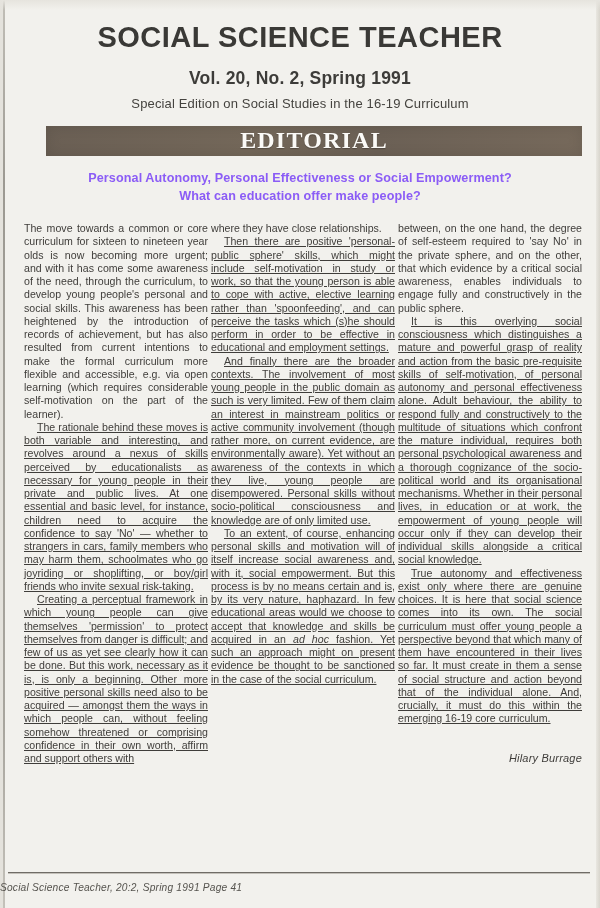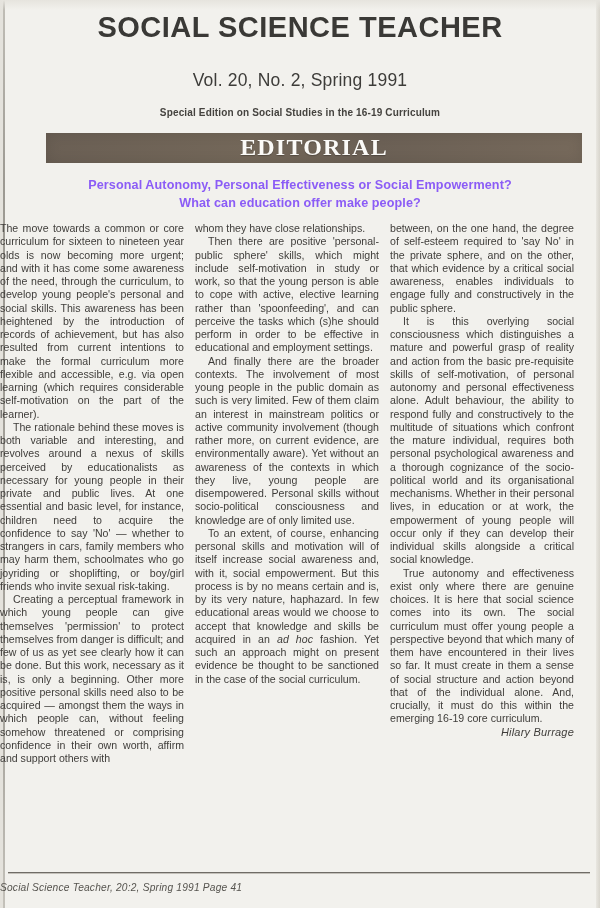--- a/index.html
+++ b/index.html
@@ -53,42 +53,42 @@
     position: absolute;
     left: 8px;
     top: 0;
     width: 584px;
     height: 908px;
   }
 
   
   .masthead {
     text-align: center;
-    padding-top: 12px;
+    padding-top: 22px;
   }
   .journal-title {
     font-size: 29px;
     font-weight: bold;
     letter-spacing: 0.5px;
     color: #3a3936;
     line-height: 1.1;
     margin: 0;
   }
   .issue-line {
     font-size: 17.5px;
+    font-weight: bold;
+    color: #3d3c39;
+    margin-top: 14px;
+    letter-spacing: 0.2px;
+  }
+  .special-edition {
+    font-size: 13px;
     font-weight: normal;
-    color: #3d3c39;
-    margin-top: 26px;
-    letter-spacing: 0.2px;
-  }
-  .special-edition {
-    font-size: 10px;
-    font-weight: bold;
     color: #45433f;
-    margin-top: 16px;
+    margin-top: 7px;
     letter-spacing: 0.15px;
   }
 
   
   .banner {
     margin: 15px 10px 0 38px;
     height: 30px;
     background: #6d6257;
     background-image: linear-gradient(100deg, #6a5f54 0%, #736759 38%, #6b6055 62%, #76695b 100%);
     display: flex;
@@ -114,48 +114,49 @@
     font-weight: bold;
     line-height: 1.42;
     color: #8b5cf6;
     letter-spacing: 0.1px;
   }
 
   
   .columns {
     position: absolute;
     top: 222px;
-    left: 0;
+    left: 24px;
     width: 574px;
     display: flex;
-    gap: 11px;
+    gap: 3px;
   }
   .col {
     width: 184px;
     font-size: 10.6px;
     line-height: 13.25px;
     text-align: justify;
     text-justify: inter-word;
     color: #3f3d3a;
     -webkit-hyphens: none;
     hyphens: none;
   }
   .col p {
     margin: 0;
   }
   .col p + p {
     text-indent: 13px;
+    text-decoration: underline;
   }
   .col p.cont {
     text-indent: 0;
   }
   .ital { font-style: italic; }
 
   .byline {
-    margin-top: 0;
+    margin-top: 26px;
     text-align: right;
     font-style: italic;
     font-size: 11px;
     color: #3f3d3a;
     letter-spacing: .2px;
   }
 
   
   .footer-rule {
     position: absolute;
@@ -213,21 +214,21 @@
 
 <div class="columns">
 
   <div class="col">
     <p class="cont">The move towards a common or core curriculum for sixteen to nineteen year olds is now becoming more urgent; and with it has come some awareness of the need, through the curriculum, to develop young people's personal and social skills. This awareness has been heightened by the introduction of records of achievement, but has also resulted from current intentions to make the formal curriculum more flexible and accessible, e.g. via open learning (which requires considerable self-motivation on the part of the learner).</p>
     <p>The rationale behind these moves is both variable and interesting, and revolves around a nexus of skills perceived by educationalists as necessary for young people in their private and public lives. At one essential and basic level, for instance, children need to acquire the confidence to say 'No' — whether to strangers in cars, family members who may harm them, schoolmates who go joyriding or shoplifting, or boy/girl friends who invite sexual risk-taking.</p>
     <p>Creating a perceptual framework in which young people can give themselves 'permission' to protect themselves from danger is difficult; and few of us as yet see clearly how it can be done. But this work, necessary as it is, is only a beginning. Other more positive personal skills need also to be acquired — amongst them the ways in which people can, without feeling somehow threatened or comprising confidence in their own worth, affirm and support others with</p>
   </div>
 
   <div class="col">
-    <p class="cont">whom they have close relationships.</p>
+    <p class="cont">where they have close relationships.</p>
     <p>Then there are positive 'personal-public sphere' skills, which might include self-motivation in study or work, so that the young person is able to cope with active, elective learning rather than 'spoonfeeding', and can perceive the tasks which (s)he should perform in order to be effective in educational and employment settings.</p>
     <p>And finally there are the broader contexts. The involvement of most young people in the public domain as such is very limited. Few of them claim an interest in mainstream politics or active community involvement (though rather more, on current evidence, are environmentally aware). Yet without an awareness of the contexts in which they live, young people are disempowered. Personal skills without socio-political consciousness and knowledge are of only limited use.</p>
     <p>To an extent, of course, enhancing personal skills and motivation will of itself increase social awareness and, with it, social empowerment. But this process is by no means certain and is, by its very nature, haphazard. In few educational areas would we choose to accept that knowledge and skills be acquired in an <span class="ital">ad hoc</span> fashion. Yet such an approach might on present evidence be thought to be sanctioned in the case of the social curriculum.</p>
   </div>
 
   <div class="col">
     <p class="cont">between, on the one hand, the degree of self-esteem required to 'say No' in the private sphere, and on the other, that which evidence by a critical social awareness, enables individuals to engage fully and constructively in the public sphere.</p>
     <p>It is this overlying social consciousness which distinguishes a mature and powerful grasp of reality and action from the basic pre-requisite skills of self-motivation, of personal autonomy and personal effectiveness alone. Adult behaviour, the ability to respond fully and constructively to the multitude of situations which confront the mature individual, requires both personal psychological awareness and a thorough cognizance of the socio-political world and its organisational mechanisms. Whether in their personal lives, in education or at work, the empowerment of young people will occur only if they can develop their individual skills alongside a critical social knowledge.</p>
     <p>True autonomy and effectiveness exist only where there are genuine choices. It is here that social science comes into its own. The social curriculum must offer young people a perspective beyond that which many of them have encountered in their lives so far. It must create in them a sense of social structure and action beyond that of the individual alone. And, crucially, it must do this within the emerging 16-19 core curriculum.</p>
     <div class="byline">Hilary Burrage</div>

